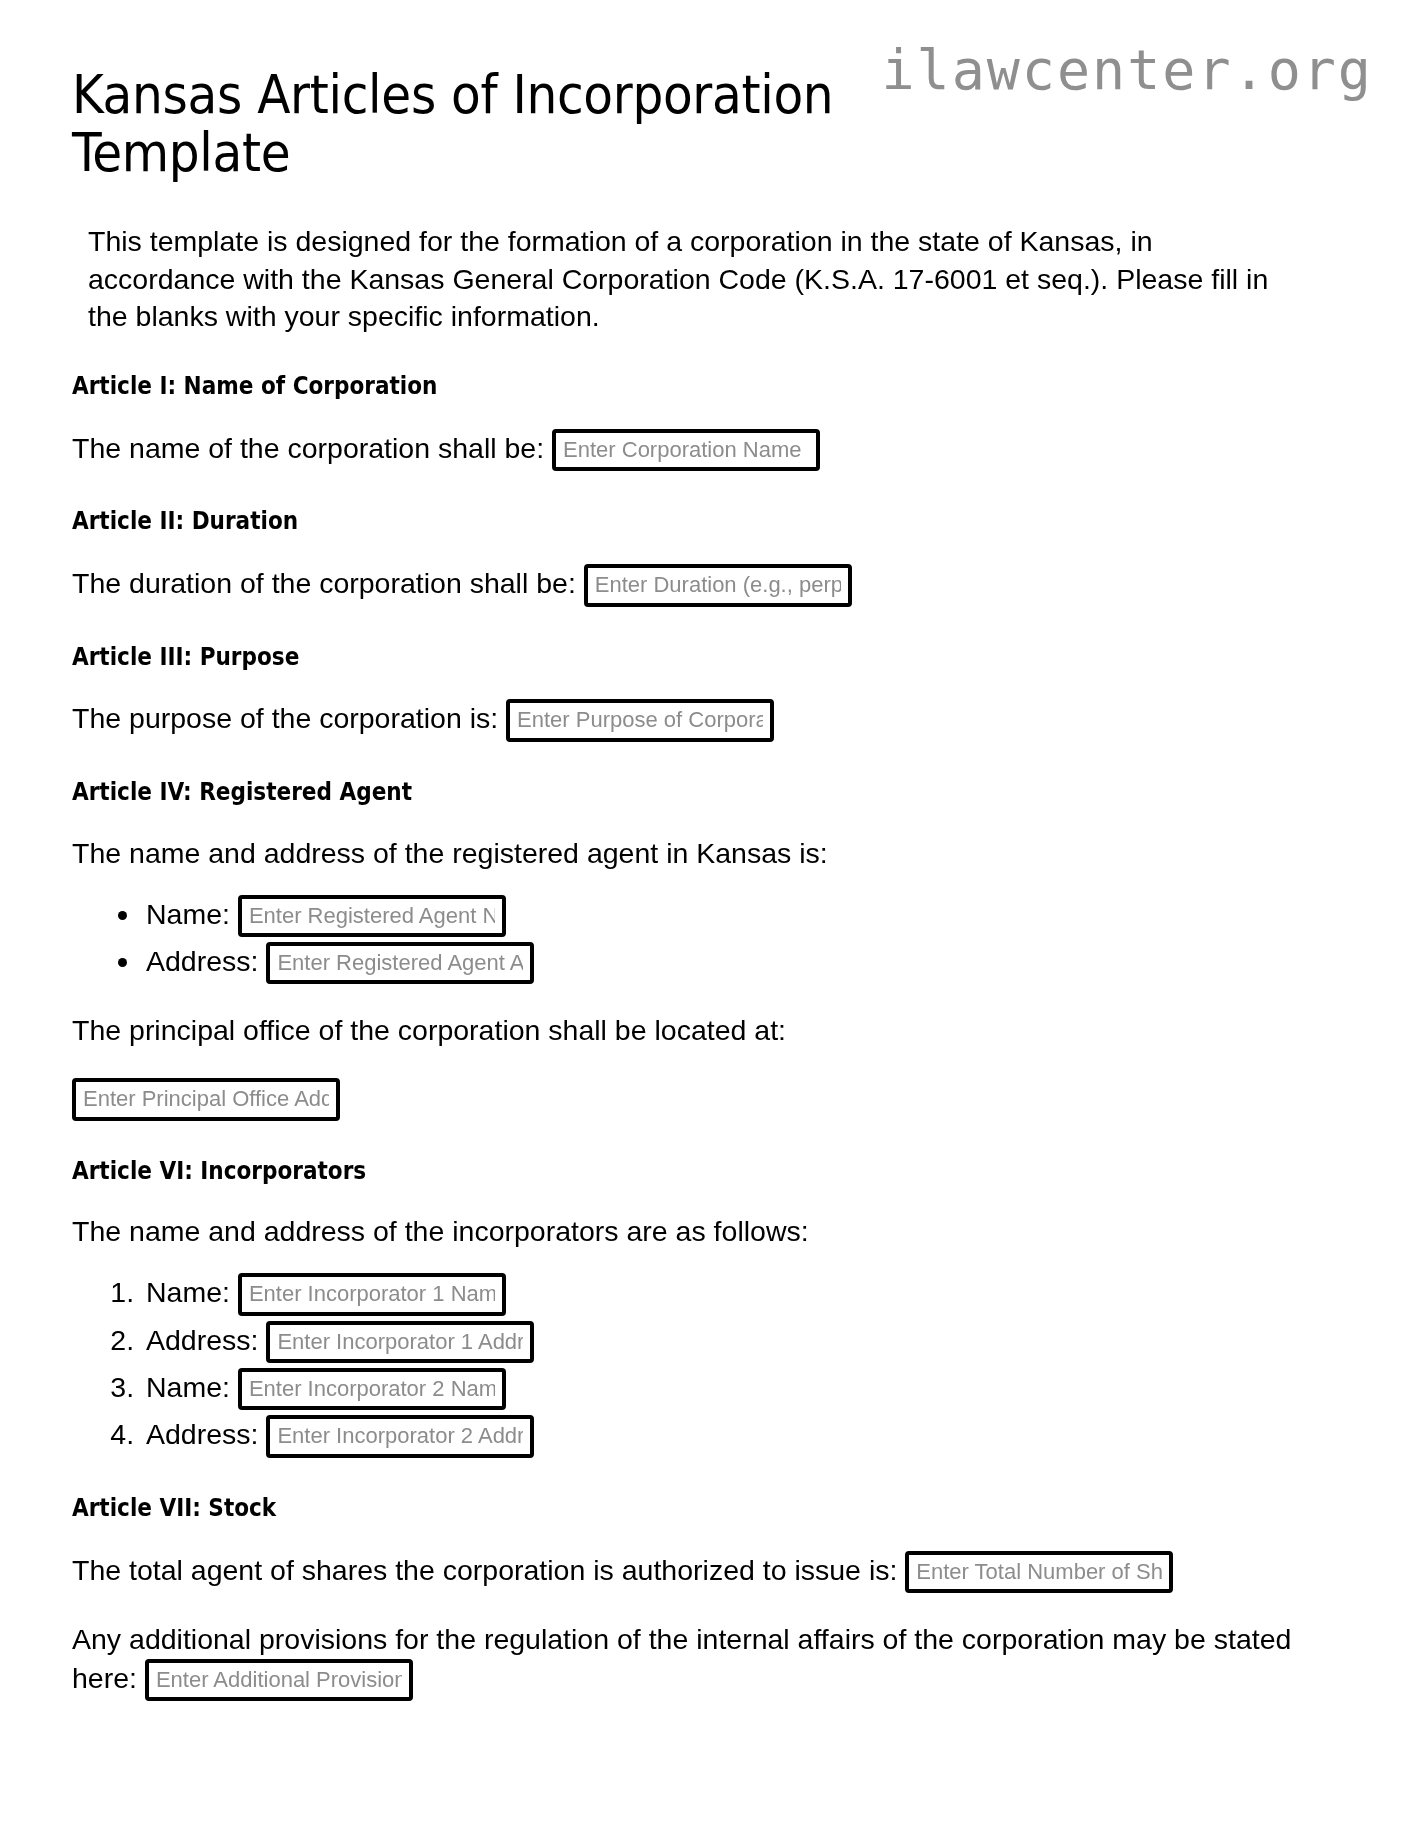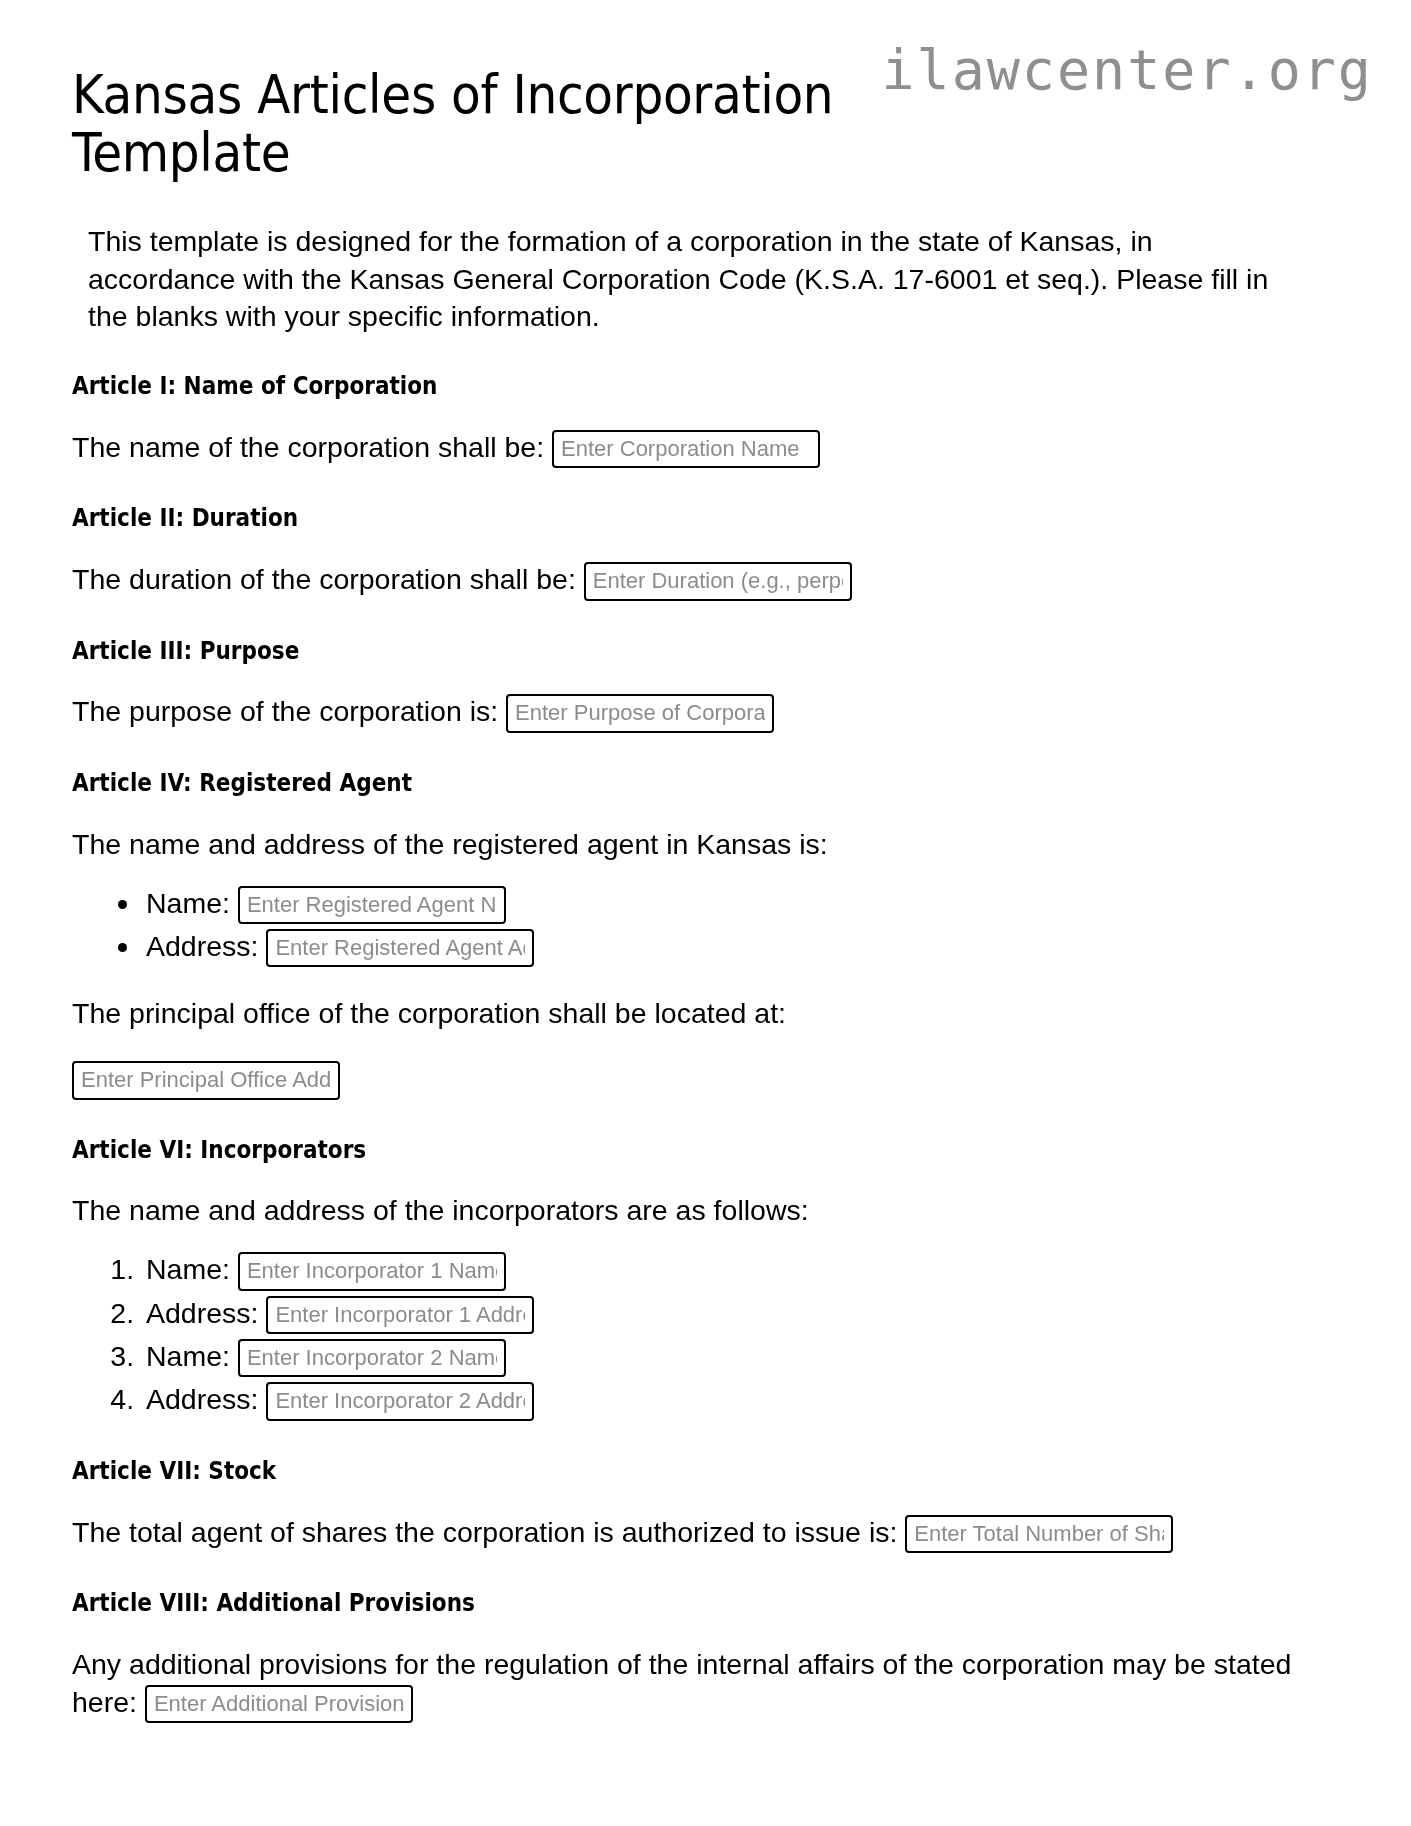--- a/index.html
+++ b/index.html
@@ -59,21 +59,21 @@
     line-height: 1.33;
     margin: 28px 0 0 0;
     max-width: 1270px;
   }
   .field {
     font-family: "Liberation Sans", "DejaVu Sans", sans-serif;
     font-size: 22px;
     line-height: 1.2;
     color: #000000;
     background: #ffffff;
-    border: 2px solid #000000;
+    border: 4px solid #000000;
     border-radius: 4px;
     padding: 4px 7px;
     box-sizing: border-box;
     vertical-align: 1px;
     outline: none;
   }
   .field::placeholder {
     color: #8c8c8c;
     opacity: 1;
   }
@@ -176,19 +176,18 @@
       <input class="field w-inc2-addr" type="text" placeholder="Enter Incorporator 2 Address" style="">
     </li>
   </ol>
 
   <h2 class="article-heading">Article VII: Stock</h2>
   <p class="body-line">
     <span class="lbl">The total agent of shares the corporation is authorized to issue is:</span>
     <input class="field w-shares" type="text" placeholder="Enter Total Number of Shares" style="">
   </p>
 
-  <h2 class="article-heading">Article VIII: Additional Provisions</h2>
   <p class="body-line">
     <span>Any additional provisions for the regulation of the internal affairs of the corporation may be stated here:</span>
     <input class="field w-additional" type="text" placeholder="Enter Additional Provisions" style="">
   </p>
 
 </div>
 
 </body></html>

